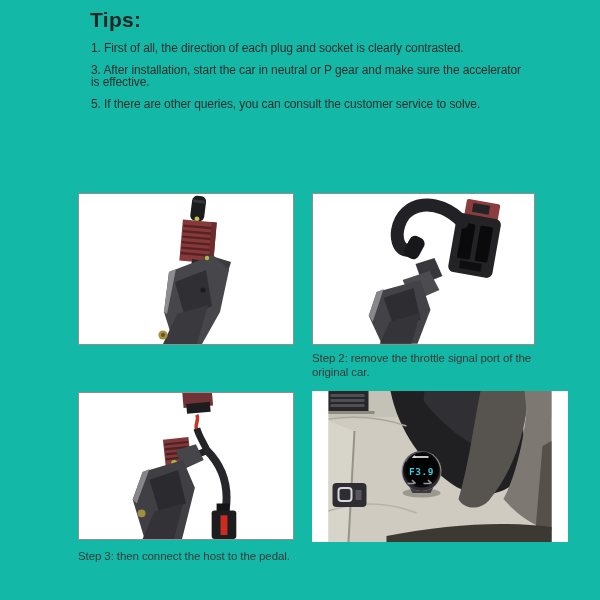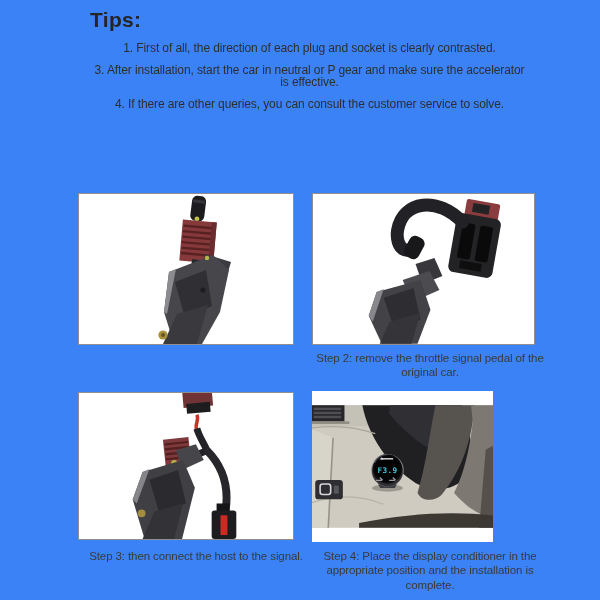--- a/index.html
+++ b/index.html
@@ -1,54 +1,54 @@
 <!DOCTYPE html>
 <html><head>
 <meta charset="utf-8">
 <style>
   html,body{margin:0;padding:0;background:#ffffff;}
   .page{
-    position:relative;width:600px;height:600px;background:#3b82f6;overflow:hidden;
-    font-family:"Liberation Sans",sans-serif;text-align:center;-webkit-font-smoothing:antialiased;
+    position:relative;width:600px;height:600px;background:#14b8a6;overflow:hidden;
+    font-family:"Liberation Sans",sans-serif;-webkit-font-smoothing:antialiased;
   }
   .title{
     position:absolute;left:90px;top:8px;margin:0;
     font-size:21px;font-weight:700;color:#252525;letter-spacing:.3px;
   }
   .tips{position:absolute;left:91px;top:42px;width:437px;}
   .tips p{
     margin:0 0 9px 0;font-size:12px;line-height:1.05;color:#2e2e2e;letter-spacing:-.1px;
   }
   .fig{
     position:absolute;margin:0;background:#ffffff;border:1px solid #8f8f8f;box-sizing:border-box;
   }
   .fig svg{display:block;width:100%;height:100%;}
   #fig1{left:78px;top:193px;width:216px;height:152px;}
   #fig2{left:312px;top:193px;width:223px;height:152px;}
   #fig3{left:78px;top:392px;width:216px;height:148px;}
-  #fig4{left:312px;top:391px;width:181px;height:151px;border:none;}
+  #fig4{left:312px;top:391px;width:256px;height:151px;border:none;}
   .caption{
     position:absolute;margin:0;font-size:11.5px;line-height:1.25;color:#3a3a3a;letter-spacing:-.1px;
   }
   #cap1{left:78px;top:351px;width:236px;}
   #cap2{left:312px;top:351px;width:236px;}
   #cap3{left:78px;top:549px;width:236px;}
   #cap4{left:312px;top:549px;width:236px;}
 </style>
 </head>
 <body>
 
 <div class="page">
 
   <h1 class="title">Tips:</h1>
 
   <div class="tips">
     <p>1. First of all, the direction of each plug and socket is clearly contrasted.</p>
     <p>3. After installation, start the car in neutral or P gear and make sure the accelerator is effective.</p>
-    <p>4. If there are other queries, you can consult the customer service to solve.</p>
+    <p>5. If there are other queries, you can consult the customer service to solve.</p>
   </div>
 
   <figure id="fig1" class="fig">
     <svg viewBox="0 0 214 150">
       <rect width="214" height="150" fill="#ffffff"></rect>
       <g>
         <g transform="rotate(7 119 16)">
           <rect x="112" y="2" width="14" height="25" rx="5" fill="#1c1c1f"></rect>
           <rect x="113" y="6" width="12" height="3" fill="#35353a"></rect>
           <circle cx="119" cy="25" r="2.4" fill="#c2c244"></circle>
@@ -94,21 +94,21 @@
         <polygon points="90,86 117,77 127,96 100,108" fill="#4c4c50"></polygon>
         <circle cx="98" cy="95" r="3" fill="#b7b743"></circle>
         <polygon points="64,98 108,86 118,116 105,150 69,150 56,122" fill="#434347"></polygon>
         <polygon points="71,104 101,94 108,126 82,136" fill="#2e2e32"></polygon>
         <polygon points="64,98 71,95 60,128 56,122" fill="#87878c"></polygon>
         <polygon points="77,128 108,119 99,150 67,150" fill="#353539"></polygon>
       </g>
     </svg>
   </figure>
 
-  <p id="cap2" class="caption">Step 2: remove the throttle signal pedal of the original car.</p>
+  <p id="cap2" class="caption">Step 2: remove the throttle signal port of the original car.</p>
 
   <figure id="fig3" class="fig">
     <svg viewBox="0 0 214 148">
       <rect width="214" height="148" fill="#ffffff"></rect>
       <g>
         <g transform="rotate(-5 119 8)">
           <rect x="104" y="-10" width="30" height="24" fill="#703336"></rect>
           <rect x="107" y="10" width="24" height="10" fill="#1d1d20"></rect>
         </g>
         <path d="M118 22 C 121 28 115 32 118 38" stroke="#c23527" stroke-width="3.5" fill="none"></path>
@@ -182,16 +182,15 @@
         </g>
         <text x="93" y="84" text-anchor="middle" font-family="DejaVu Sans Mono, monospace" font-size="9.5" font-weight="bold" letter-spacing="0.5" fill="#3fc9db">F3.9</text>
         <g stroke="#9a9aa2" stroke-width="1.6" fill="none">
           <path d="M79 92.5 h7 M83.5 89 l3.5 3.5"></path>
           <path d="M95 92.5 h7 M99.5 89 l3.5 3.5"></path>
         </g>
       </g>
     </svg>
   </figure>
 
-  <p id="cap3" class="caption">Step 3: then connect the host to the signal.</p>
-  <p id="cap4" class="caption">Step 4: Place the display conditioner in the appropriate position and the installation is complete.</p>
+  <p id="cap3" class="caption">Step 3: then connect the host to the pedal.</p>
 
 </div>
 
 </body></html>

